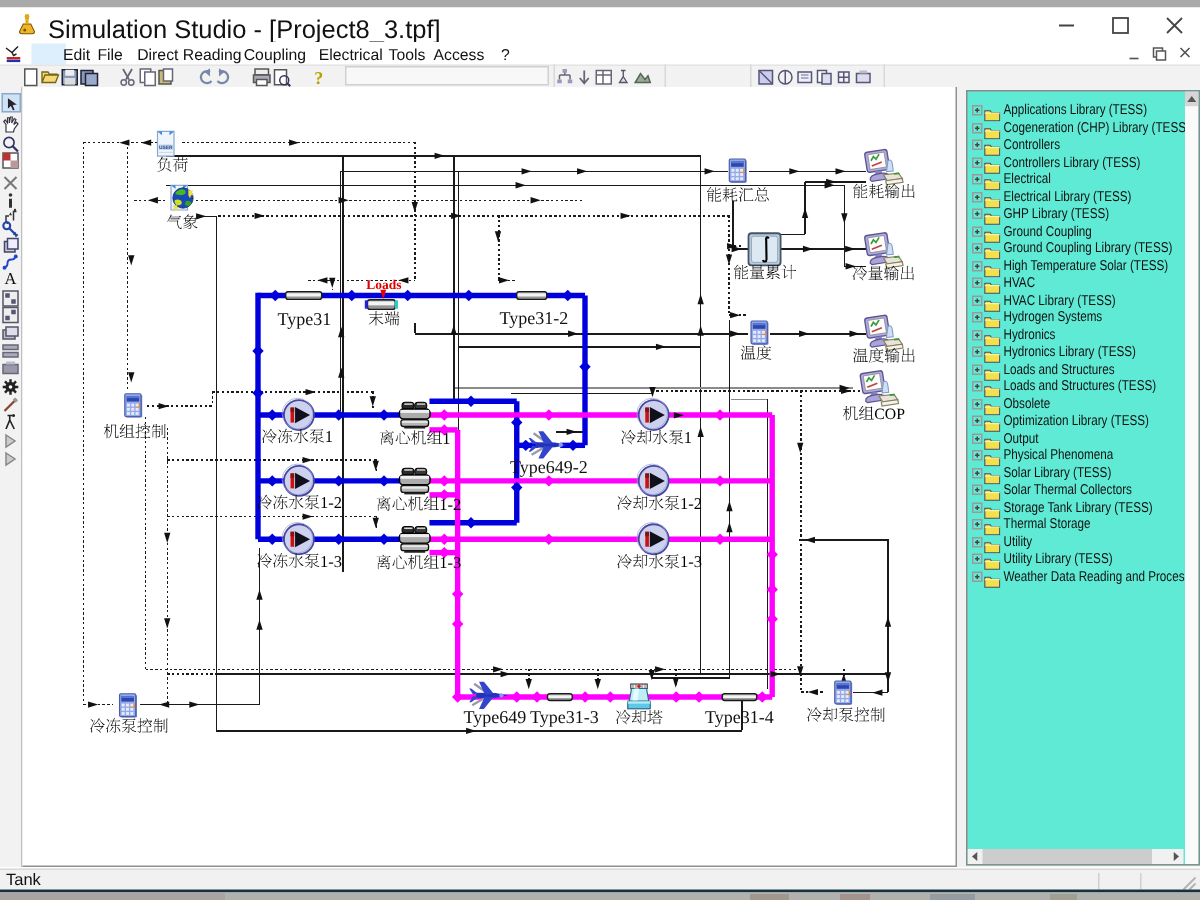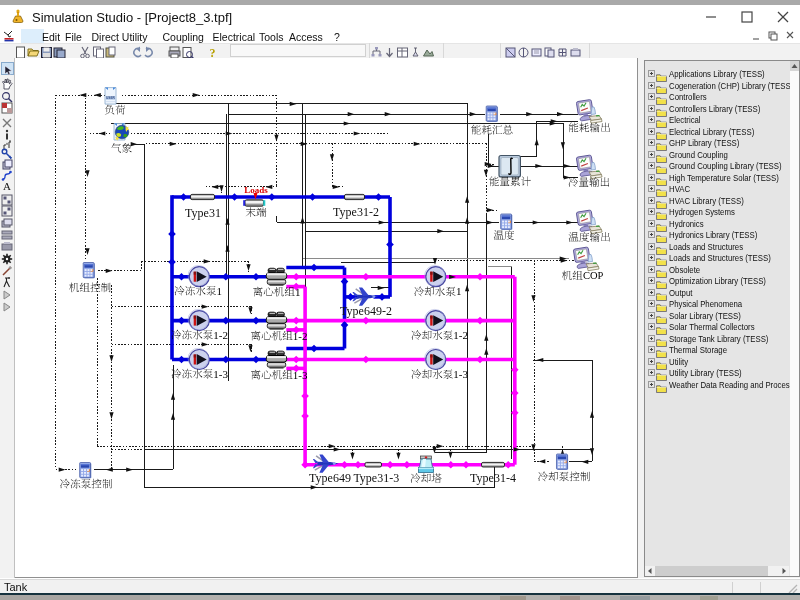--- a/index.html
+++ b/index.html
@@ -10,38 +10,38 @@
 </style></head><body>
 <div style="position:absolute;left:0;top:0;width:800px;height:5px;background:#a9a9a9"></div>
 <div style="position:absolute;left:0;top:5px;width:800px;height:23px;background:#fff">
  <svg width="16" height="16" style="position:absolute;left:10px;top:3px" viewBox="0 0 16 16">
   <path d="M8 2 l1.5 3 h-3Z" fill="#cc8800"></path>
       <circle cx="8" cy="3" r="1.6" fill="#e2a818"></circle>
   <path d="M5.5 8 h5 l2.5 5 a1.5 1.5 0 0 1 -1.5 1.5 h-7 a1.5 1.5 0 0 1 -1.5 -1.5Z" fill="#f0b429" stroke="#7a5500" stroke-width="0.7"></path>
   <path d="M7 5 h2 v3 h-2Z" fill="#e2a818"></path>
       <circle cx="6.5" cy="12" r="1" fill="#7a5500"></circle>
  </svg>
- <span style="position:absolute;left:32px;top:5px;font-size:13px;color:#111">Simulation Studio - [Project8_3.tpf]</span>
+ <span style="position:absolute;left:32px;top:5px;font-size:17px;color:#111">Simulation Studio - [Project8_3.tpf]</span>
  <svg width="100" height="18" style="position:absolute;left:695px;top:3px" viewBox="0 0 100 18">
   <line x1="11" y1="9" x2="21" y2="9" stroke="#444" stroke-width="1.2"></line>
   <rect x="47" y="4" width="10" height="10" fill="none" stroke="#444" stroke-width="1.2"></rect>
   <line x1="83" y1="4" x2="93" y2="14" stroke="#444" stroke-width="1.2"></line>
       <line x1="93" y1="4" x2="83" y2="14" stroke="#444" stroke-width="1.2"></line>
  </svg>
 </div>
 <div style="position:absolute;left:0;top:28px;width:800px;height:15px;background:#fff;font-size:10.5px;color:#111">
  <svg width="13" height="12" style="position:absolute;left:3px;top:2px" viewBox="0 0 13 12">
       <path d="M1 2 l4 3 4-4 M5 5 l1 2 2-1" stroke="#222" fill="none" stroke-width="1"></path>
       <rect x="1.5" y="8" width="9" height="1.6" fill="#cc2222"></rect>
       <rect x="1.5" y="9.8" width="9" height="1.6" fill="#2233aa"></rect>
     </svg>
  <span style="position:absolute;left:21px;top:1px;padding:19px 3px;background:#ddeefc;">File</span>
     <span style="position:absolute;left:39px;top:1px;padding:1.5px 3px;">Edit</span>
     <span style="position:absolute;left:62px;top:1px;padding:1.5px 3px;">File</span>
-    <span style="position:absolute;left:88.5px;top:1px;padding:1.5px 3px;">Direct Utility</span>
+    <span style="position:absolute;left:88.5px;top:1px;padding:1.5px 3px;">Direct Reading</span>
     <span style="position:absolute;left:159.5px;top:1px;padding:1.5px 3px;">Coupling</span>
     <span style="position:absolute;left:209.5px;top:1px;padding:1.5px 3px;">Electrical</span>
     <span style="position:absolute;left:256px;top:1px;padding:1.5px 3px;">Tools</span>
     <span style="position:absolute;left:286px;top:1px;padding:1.5px 3px;">Access</span>
     <span style="position:absolute;left:331px;top:1px;padding:1.5px 3px;">?</span>
  <svg width="50" height="12" style="position:absolute;left:750px;top:2px" viewBox="0 0 50 12">
   <line x1="3" y1="9" x2="9" y2="9" stroke="#555" stroke-width="1.1"></line>
   <rect x="19" y="2" width="6" height="6" fill="none" stroke="#555"></rect>
       <rect x="21" y="4" width="6" height="6" fill="#fff" stroke="#555"></rect>
   <path d="M37 2 l6 6 M43 2 l-6 6" stroke="#555" stroke-width="1.1"></path>
@@ -887,21 +887,21 @@
     <text x="355.5" y="215.8" font-size="12" fill="#111" font-weight="normal" text-anchor="middle" font-family="Liberation Serif">Type31-2</text>
     <text x="365.5" y="315" font-size="12" fill="#111" font-weight="normal" text-anchor="middle" font-family="Liberation Serif">Type649-2</text>
     <text x="329.5" y="482.2" font-size="12" fill="#111" font-weight="normal" text-anchor="middle" font-family="Liberation Serif">Type649</text>
     <text x="375.8" y="482.2" font-size="12" fill="#111" font-weight="normal" text-anchor="middle" font-family="Liberation Serif">Type31-3</text>
     <text x="492.5" y="482.3" font-size="12" fill="#111" font-weight="normal" text-anchor="middle" font-family="Liberation Serif">Type31-4</text>
     <text x="255.5" y="192.8" font-size="9" fill="#dd0000" font-weight="bold" text-anchor="middle" font-family="Liberation Serif">Loads</text>
     <line x1="255" y1="193.5" x2="255" y2="196.5" stroke="#ee0000" stroke-width="1.8"></line>
     <polygon points="255,199.5 253.016,193.1 256.984,193.1" fill="#ee0000"></polygon>
   </svg>
 <div style="position:absolute;left:638px;top:58px;width:162px;height:520px;background:#f2f2f2"></div>
-<div style="position:absolute;left:644px;top:60px;width:156px;height:517px;background:#e5e5e5;border:1px solid #8a8a8a;overflow:hidden">
+<div style="position:absolute;left:644px;top:60px;width:156px;height:517px;background:#5eead4;border:1px solid #8a8a8a;overflow:hidden">
     <div style="position:absolute;left:2.5px;top:7.0px;height:11.5px;white-space:nowrap"><span class="pbox"></span><span class="fold"><svg width="11" height="9" viewBox="0 0 12 10">
           <path d="M0.5 2 h4 l1 1.5 h6 v6 h-11Z" fill="#f2e14a" stroke="#4a4a6a" stroke-width="0.8"></path>
           <path d="M0.5 4.2 h11 v-0.9 h-11Z" fill="#fbf4a0"></path>
         </svg></span><span class="ttxt">Applications Library (TESS)</span></div>
     <div style="position:absolute;left:2.5px;top:18.5px;height:11.5px;white-space:nowrap"><span class="pbox"></span><span class="fold"><svg width="11" height="9" viewBox="0 0 12 10">
           <path d="M0.5 2 h4 l1 1.5 h6 v6 h-11Z" fill="#f2e14a" stroke="#4a4a6a" stroke-width="0.8"></path>
           <path d="M0.5 4.2 h11 v-0.9 h-11Z" fill="#fbf4a0"></path>
         </svg></span><span class="ttxt">Cogeneration (CHP) Library (TESS)</span></div>
     <div style="position:absolute;left:2.5px;top:30.0px;height:11.5px;white-space:nowrap"><span class="pbox"></span><span class="fold"><svg width="11" height="9" viewBox="0 0 12 10">
           <path d="M0.5 2 h4 l1 1.5 h6 v6 h-11Z" fill="#f2e14a" stroke="#4a4a6a" stroke-width="0.8"></path>

